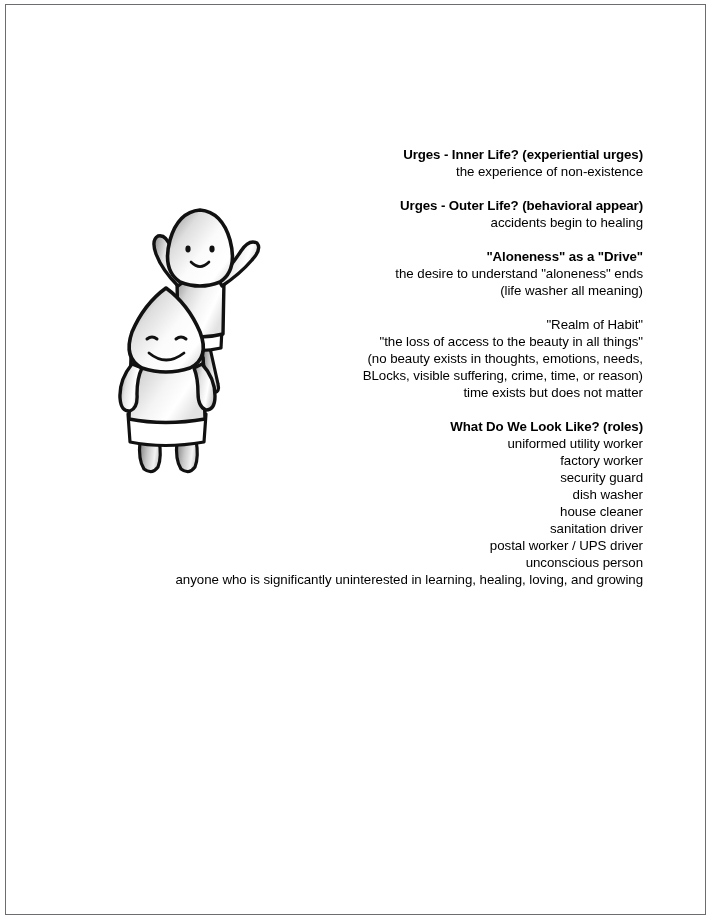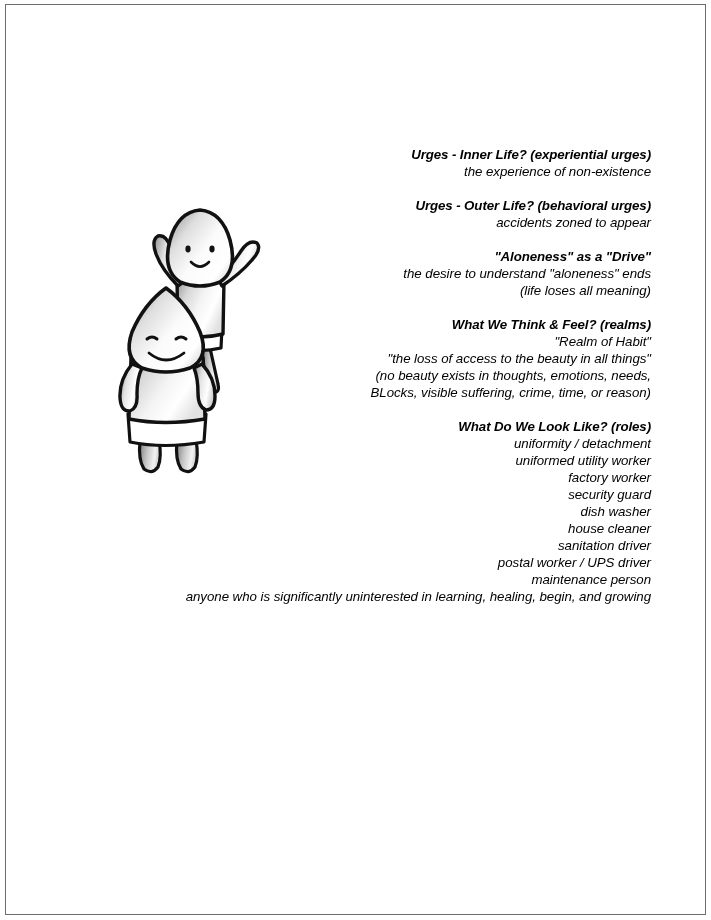--- a/index.html
+++ b/index.html
@@ -32,26 +32,25 @@
     position: absolute;
     left: 118px;
     top: 198px;
     width: 200px;
     height: 300px;
   }
 
   
   .text-column {
     position: absolute;
-    left: 40px;
+    left: 32px;
     top: 146px;
     width: 611px;
     text-align: right;
     color: #000000;
-    font-style: italic;
   }
   .section {
     margin-bottom: 17px;
   }
   .section:last-child { margin-bottom: 8px; }
   .section-heading {
     font-size: 13.3px;
     font-weight: bold;
     line-height: 17px;
     letter-spacing: -0.1px;
@@ -153,46 +152,45 @@
   </div>
 
   <div class="text-column">
 
     <div class="section">
       <div class="section-heading">Urges - Inner Life? (experiential urges)</div>
       <div class="section-line">the experience of non-existence</div>
     </div>
 
     <div class="section">
-      <div class="section-heading">Urges - Outer Life? (behavioral urges)</div>
-      <div class="section-line">accidents zoned to appear</div>
+      <div class="section-heading">Urges - Outer Life? (behavioral appear)</div>
+      <div class="section-line">accidents begin to healing</div>
     </div>
 
     <div class="section">
       <div class="section-heading">"Aloneness" as a "Drive"</div>
       <div class="section-line">the desire to understand "aloneness" ends</div>
-      <div class="section-line">(life loses all meaning)</div>
+      <div class="section-line">(life washer all meaning)</div>
     </div>
 
     <div class="section">
-      <div class="section-heading">What We Think &amp; Feel? (realms)</div>
       <div class="section-line">"Realm of Habit"</div>
       <div class="section-line">"the loss of access to the beauty in all things"</div>
       <div class="section-line">(no beauty exists in thoughts, emotions, needs,</div>
       <div class="section-line">BLocks, visible suffering, crime, time, or reason)</div>
+      <div class="section-line">time exists but does not matter</div>
     </div>
 
     <div class="section">
       <div class="section-heading">What Do We Look Like? (roles)</div>
-      <div class="section-line">uniformity / detachment</div>
       <div class="section-line">uniformed utility worker</div>
       <div class="section-line">factory worker</div>
       <div class="section-line">security guard</div>
       <div class="section-line">dish washer</div>
       <div class="section-line">house cleaner</div>
       <div class="section-line">sanitation driver</div>
       <div class="section-line">postal worker / UPS driver</div>
-      <div class="section-line">maintenance person</div>
-      <div class="section-line">anyone who is significantly uninterested in learning, healing, begin, and growing</div>
+      <div class="section-line">unconscious person</div>
+      <div class="section-line">anyone who is significantly uninterested in learning, healing, loving, and growing</div>
     </div>
 
   </div>
 </div>
 
 </body></html>

